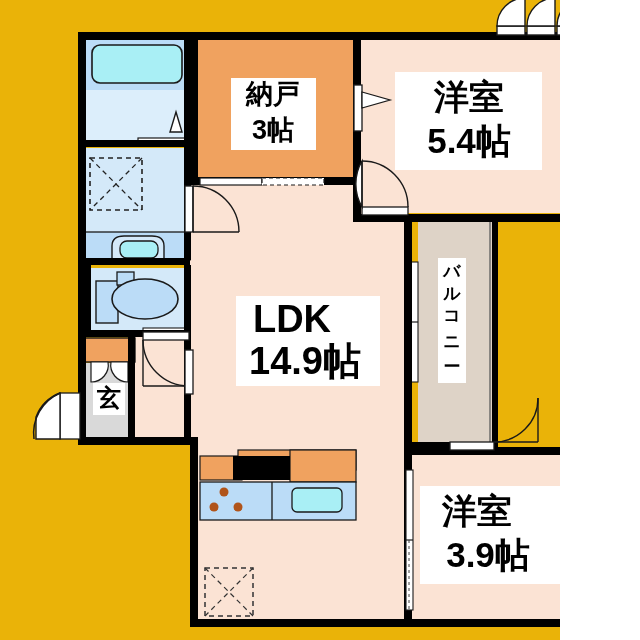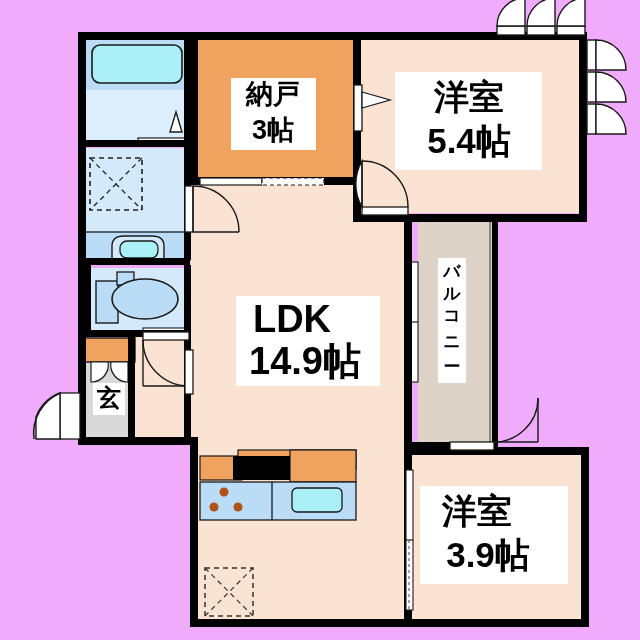--- a/index.html
+++ b/index.html
@@ -6,23 +6,23 @@
   html, body {
     margin: 0;
     padding: 0;
     background: #ffffff;
   }
   body {
     font-family: "Liberation Sans", sans-serif;
   }
   #plan-root {
     position: relative;
-    width: 640px;
+    width: 560px;
     height: 640px;
-    background: #f0abfc;
+    background: #eab308;
     overflow: hidden;
     text-align: right;
   }
   #plan-svg {
     display: block;
     width: 640px;
     height: 640px;
   }
   .rlabel {
     font-family: "Liberation Sans", sans-serif;

